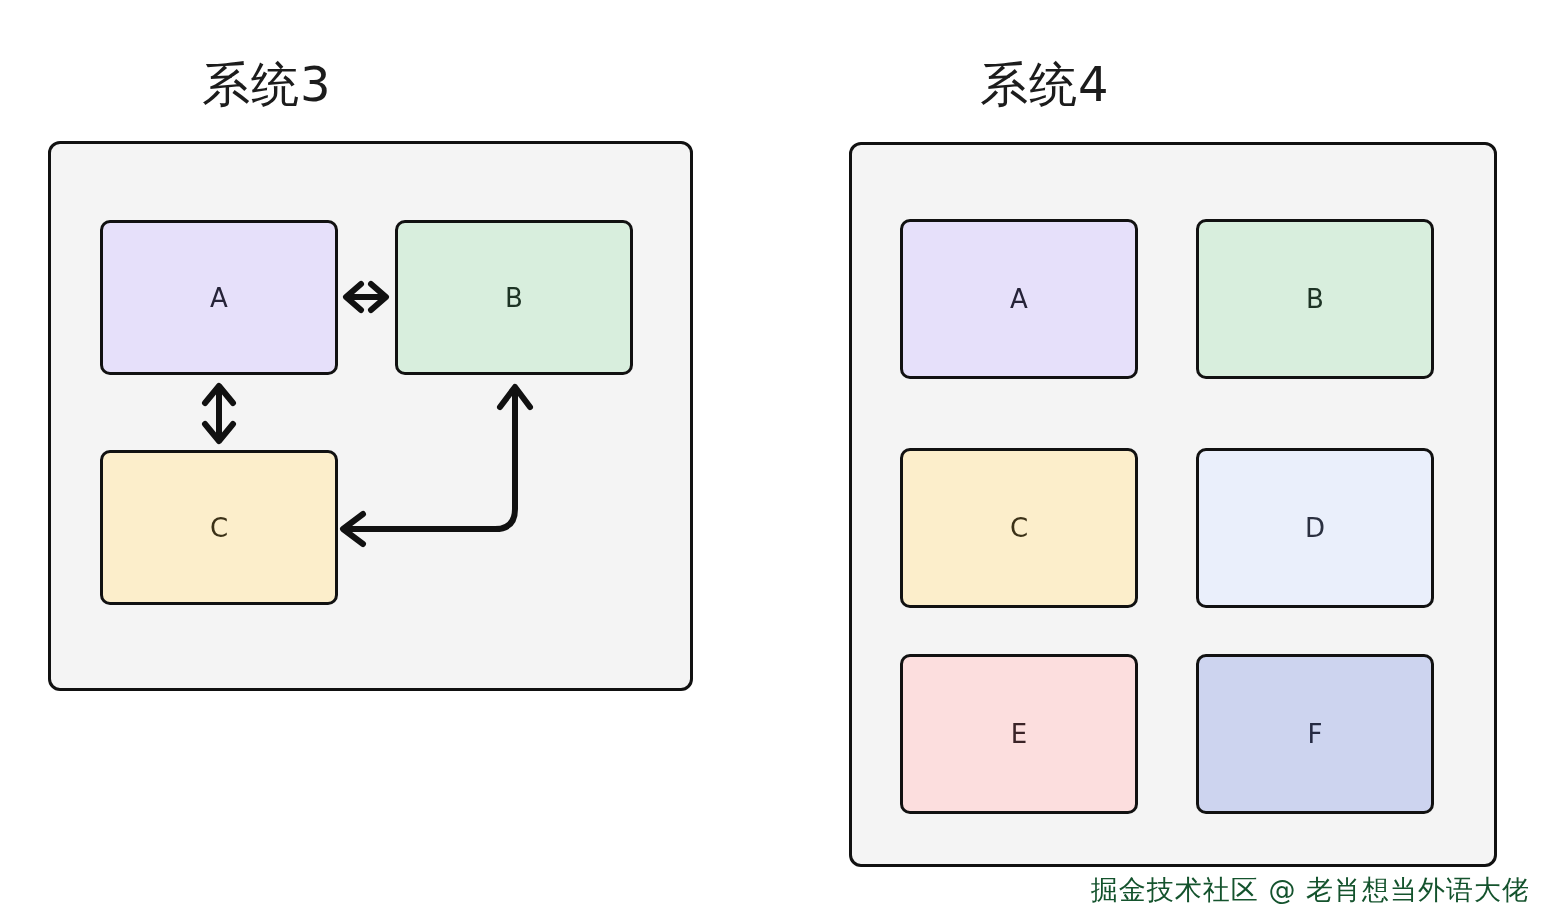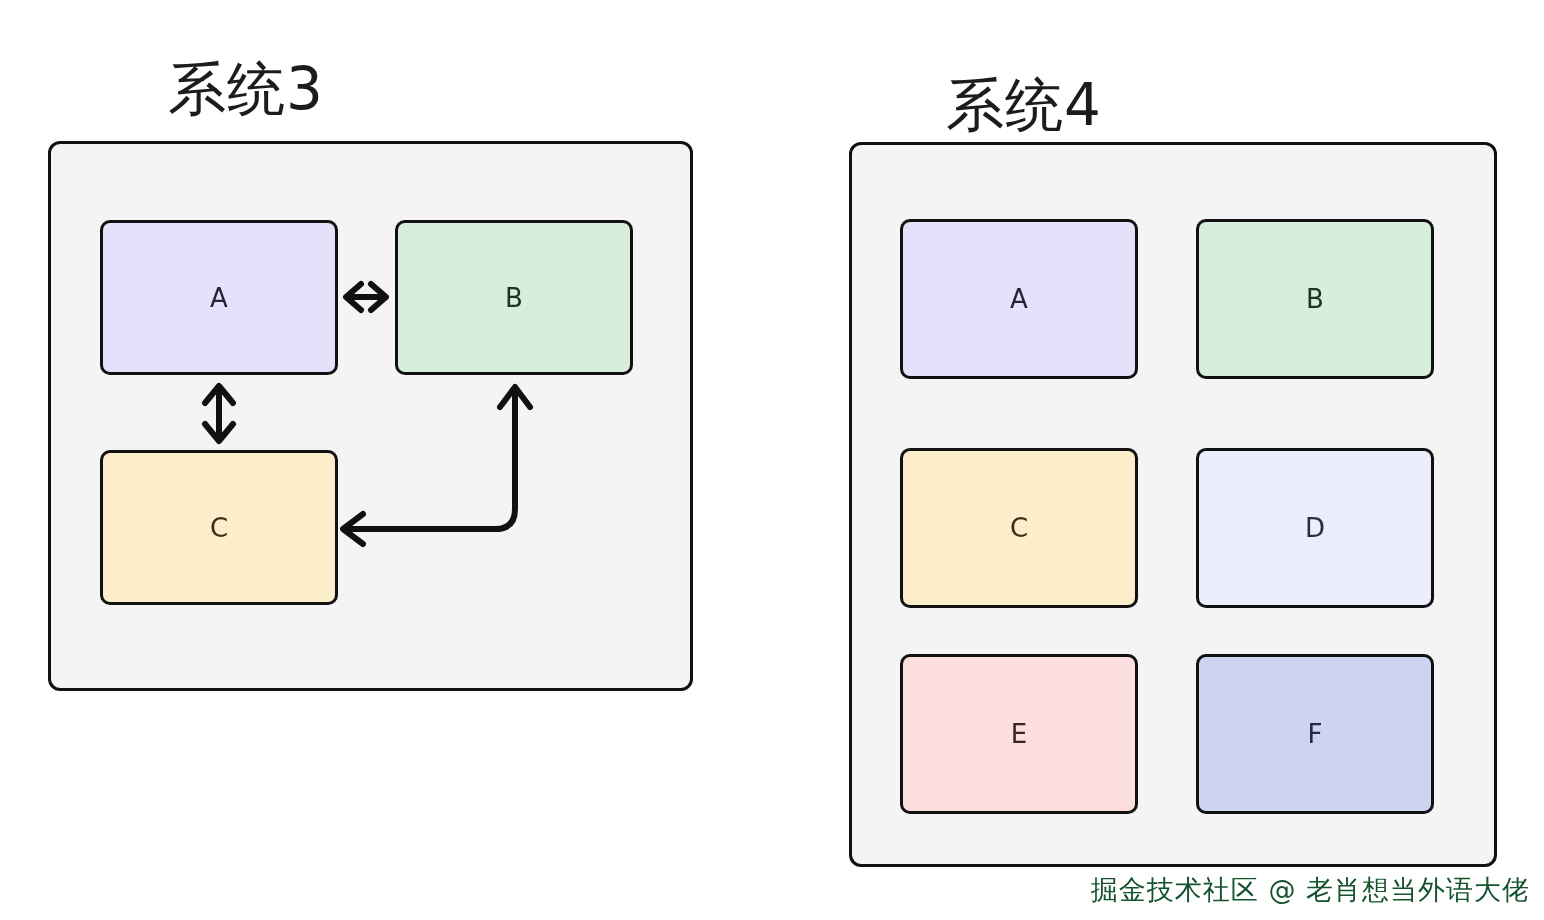--- a/index.html
+++ b/index.html
@@ -18,30 +18,31 @@
   .canvas {
     position: absolute;
     left: 0; top: 0;
     width: 1544px;
     height: 920px;
   }
 
   
   .panel-title {
     position: absolute;
-    font-size: 58px;
+    font-size: 48px;
     font-weight: 400;
     color: #1c1c1c;
     letter-spacing: 1px;
     line-height: 1;
     white-space: nowrap;
     font-family: "DejaVu Sans", "Liberation Sans", sans-serif;
+    margin-left: 34px;
   }
   #title-system3 { left: 168px; top: 60px; }
-  #title-system4 { left: 946px; top: 76px; text-align: center; }
+  #title-system4 { left: 946px; top: 60px; text-align: center; }
 
   
   .container-box {
     position: absolute;
     background: #f4f4f4;
     border: 3.5px solid #111111;
     border-radius: 12px;
     box-sizing: border-box;
   }
   #container-system3 {

